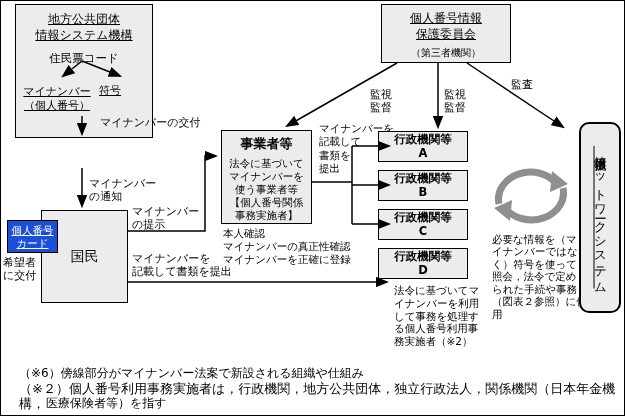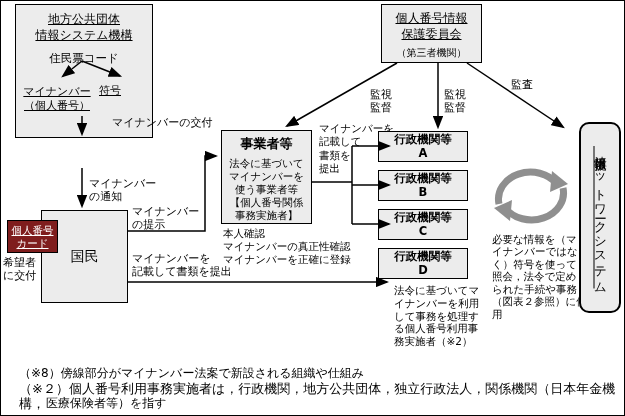--- a/index.html
+++ b/index.html
@@ -10,36 +10,36 @@
   }
   .txt{position:absolute;white-space:pre-line;line-height:1.18;}
   .box{position:absolute;background:#ececec;border:1.5px solid #000;box-sizing:border-box;
        display:flex;align-items:center;justify-content:center;text-align:center;}
   .u{text-decoration:underline;}
   #jlis-box{left:14px;top:3px;width:138px;height:134px;display:block;}
   #jlis-title{left:0;right:0;top:7px;text-align:center;font-size:12px;line-height:1.3;}
   #jlis-resident{left:0;right:0;top:47px;text-align:center;font-size:11.5px;}
   #jlis-mynumber{left:5px;top:80px;width:72px;text-align:center;font-size:11px;line-height:1.25;}
   #jlis-code{left:83px;top:80px;font-size:11px;}
-  #lbl-issue{left:99px;top:116px;font-size:11px;margin-left:12px;}
+  #lbl-issue{left:99px;top:116px;font-size:11px;}
   #city-box{left:40px;top:137px;width:90px;height:30px;font-size:14px;}
   #lbl-notify{left:88px;top:177px;font-size:11px;}
   #citizen-box{left:40px;top:209px;width:87px;height:93px;font-size:14px;}
-  #card-box{left:6px;top:219px;width:51px;height:33px;background:#7f1d1d;color:#fff;
+  #card-box{left:6px;top:219px;width:51px;height:33px;background:#1d4ed8;color:#fff;
             border:1px solid #000;font-size:10.5px;line-height:1.2;}
   #lbl-card-issue{left:2px;top:256px;font-size:11px;}
   #lbl-present{left:131px;top:205px;font-size:11px;}
   #lbl-submit-citizen{left:131px;top:252px;font-size:11px;}
   #lbl-portal{left:131px;top:284px;width:130px;font-size:11px;}
   #business-box{left:220px;top:129px;width:91px;height:94px;display:block;text-align:center;}
   #business-title{left:0;right:0;top:5px;text-align:center;font-size:13px;font-weight:bold;}
   #business-body{left:0;right:0;top:26px;text-align:center;font-size:10.5px;line-height:1.24;}
   #lbl-checks{left:222px;top:226px;font-size:10.5px;line-height:1.24;}
   #lbl-submit-business{left:318px;top:121px;font-size:10.5px;line-height:1.28;}
-  #committee-box{left:380px;top:3px;width:101px;height:59px;display:block;}
+  #committee-box{left:380px;top:3px;width:130px;height:59px;display:block;}
   #committee-title{left:0;right:0;top:6px;text-align:center;font-size:12px;line-height:1.3;}
   #committee-sub{left:0;right:0;top:42px;text-align:center;font-size:10px;}
   #lbl-supervise-left{left:369px;top:88px;font-size:11px;}
   #lbl-supervise-mid{left:443px;top:88px;font-size:11px;}
   #lbl-audit{left:510px;top:78px;font-size:11px;}
   .agency{left:377px;width:90px;height:31px;font-size:11.5px;line-height:1.15;font-weight:bold;}
   #agency-a{top:130px;} #agency-b{top:169px;} #agency-c{top:208px;} #agency-d{top:247px;}
   #lbl-agency-d-note{left:393px;top:283px;font-size:10.5px;line-height:1.22;}
   #cycle-icon{position:absolute;left:492px;top:162px;}
   #lbl-cycle-note{left:491px;top:232px;font-size:10.5px;line-height:1.19;}
@@ -146,21 +146,21 @@
 く）符号を使って
 照会，法令で定め
 られた手続や事務
 （図表２参照）に使
 用</div>
 
   <div class="box" id="network-box">
     <div id="network-text">情報提供ネットワークシステム</div>
   </div>
 
-  <div class="txt" id="note-1">（※8）傍線部分がマイナンバー法案で新設される組織や仕組み</div>
+  <div class="txt" id="note-1">（※6）傍線部分がマイナンバー法案で新設される組織や仕組み</div>
   <div class="txt" id="note-2">（※２）個人番号利用事務実施者は，行政機関，地方公共団体，独立行政法人，関係機関（日本年金機構，</div>
   <div class="txt" id="note-3">医療保険者等）を指す</div>
 
   <svg id="wires" width="625" height="416" viewBox="0 0 625 416">
     <defs>
       <marker id="ah" markerWidth="9" markerHeight="7" refX="7.5" refY="3.5" orient="auto">
         <polygon points="0,0 9,3.5 0,7" fill="#000"></polygon>
       </marker>
     </defs>
     <g stroke="#000" stroke-width="1.5" fill="none">

